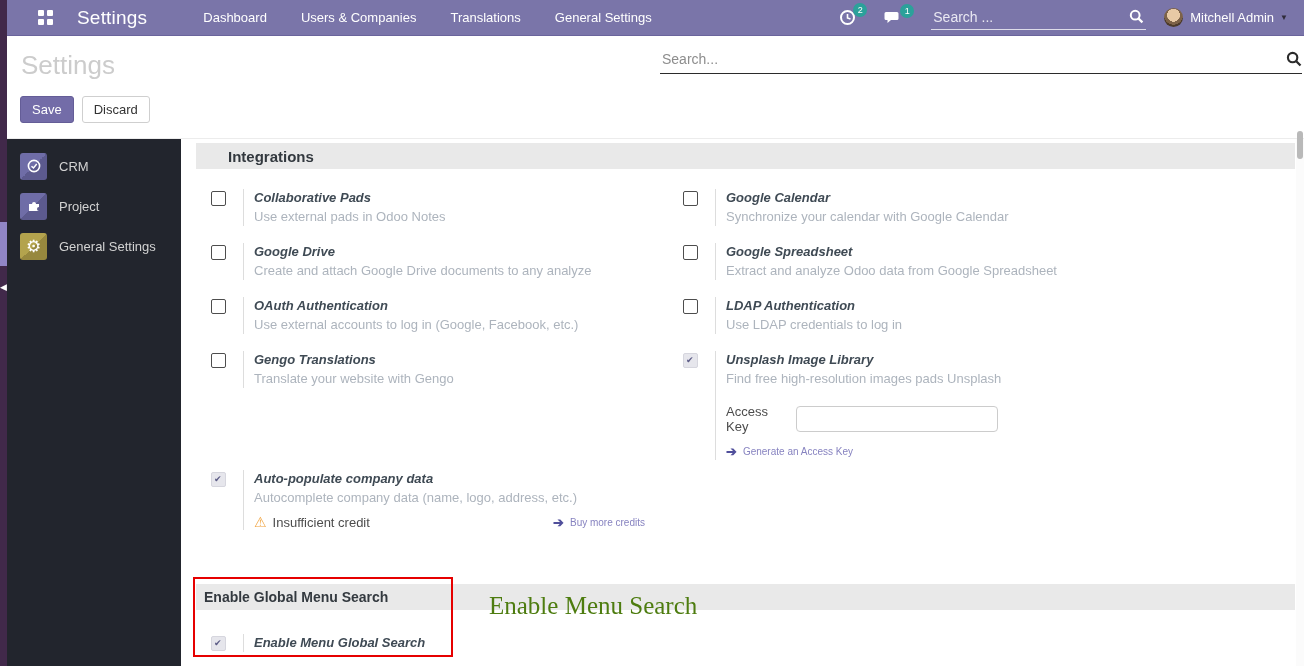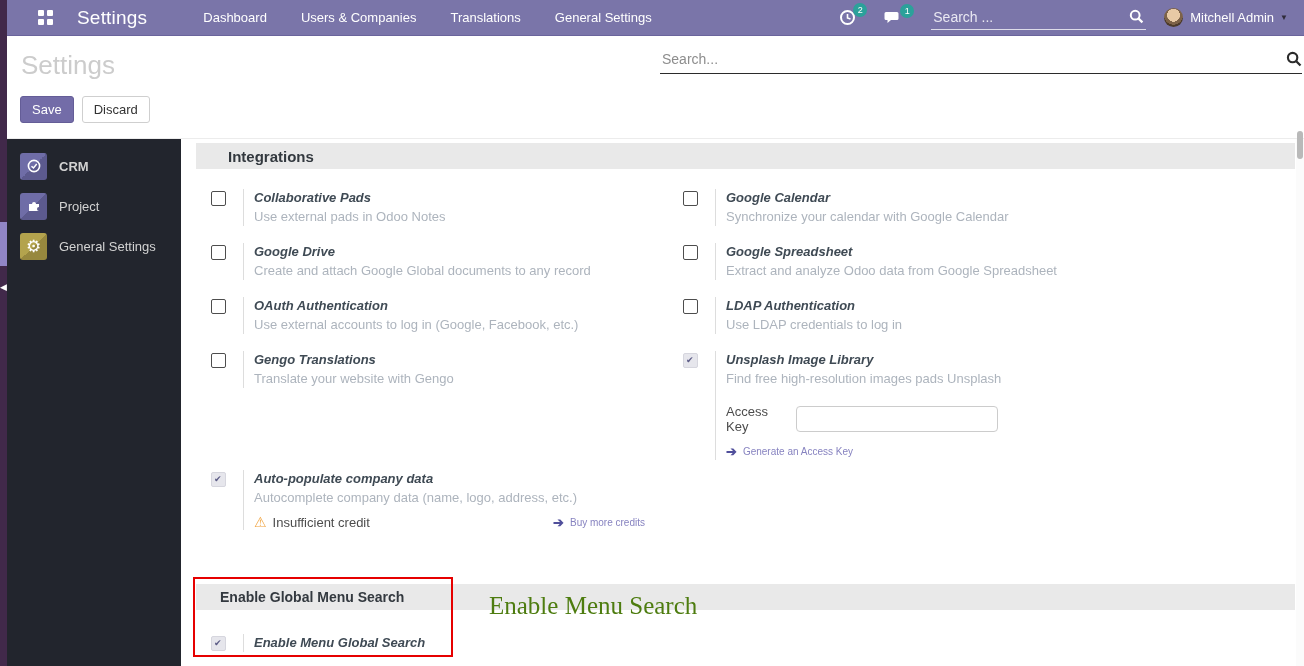--- a/index.html
+++ b/index.html
@@ -44,21 +44,21 @@
   .btn-default { background:#fff; border:1px solid #cfcfcf; color:#333; }
   .cp-search { position:absolute; left:653px; top:10px; width:642px; }
   .cp-search input { width:100%; border:none; border-bottom:1px solid #2b2b2b; font-size:14px; color:#555;
                      padding:4px 26px 6px 2px; outline:none; background:transparent; }
   .cp-search input::placeholder { color:#8d8d8d; }
   .cp-search .mag { position:absolute; right:0; top:4px; }
 
   
   .sidebar { position:absolute; left:7px; top:139px; width:174px; height:527px; background:#22252d; }
   .side-item { display:flex; align-items:center; height:40px; margin-top:0; padding-left:13px; cursor:pointer; color:#d2d2d2; font-size:13px; }
-  .side-item:first-child { margin-top:7px;font-weight:bold; }
+  .side-item:first-child { margin-top:7px; }
   .tile { width:27px; height:27px; border-radius:3px; margin-right:12px; display:flex; align-items:center; justify-content:center; flex:none; }
   .tile-purple { background:linear-gradient(135deg,#6f6da7 50%,#5c5a8e 50%); }
   .tile-olive  { background:linear-gradient(135deg,#b3a34d 50%,#97883e 50%); }
   .tile svg { display:block; }
   .gear-glyph { color:#fff; font-size:17px; line-height:17px; }
 
   
   .content { position:absolute; left:181px; top:139px; width:1115px; height:527px; background:#fff; }
   .scrollbar { position:absolute; left:1296px; top:139px; width:8px; height:527px; background:#fbfbfb; }
   .scroll-thumb { position:absolute; left:1px; top:-8px; width:6px; height:28px; background:#b9b9b9; border-radius:3px; }
@@ -81,21 +81,21 @@
   .olink { display:inline-flex; align-items:center; font-size:10px; color:#8783c0; cursor:pointer; text-decoration:none; }
   .olink .arrow-icon::before { content:"\2794"; color:#504f9b; font-size:13px; margin-right:6px; font-weight:bold; }
   .gen-link { margin-top:10px; }
   .credit-row { display:flex; align-items:baseline; margin-top:7px; }
   .warn { font-size:13px; color:#4c4c4c; }
   .warning-icon::before { content:"\26A0"; color:#f0a23c; margin-right:6px; font-size:14px; }
   .credit-row .olink { margin-left:auto; margin-right:38px; }
 
   .enable-section { position:absolute; left:0; top:445px; width:1115px; }
   .enable-bar { margin-left:15px; width:1099px; height:26px; background:#e9e9e9; display:flex; align-items:center;
-                padding-left:24px; font-size:14px; font-weight:bold; color:#33393f; }
+                padding-left:8px; font-size:14px; font-weight:bold; color:#33393f; }
   .enable-row { display:flex; align-items:flex-start; margin:24px 0 0 30px; }
   .enable-row .pane { border-left:1px solid #ddd; }
   .red-box { position:absolute; left:12px; top:-7px; width:260px; height:80px; border:2px solid #e60000; pointer-events:none; }
   .annotation { position:absolute; left:308px; top:8px; font-family:"Liberation Serif", serif; font-size:25px; color:#4d7c0f; }
 
   .mag-svg { display:block; }
 </style>
 </head>
 <body>
 
@@ -210,21 +210,21 @@
         <div class="s-sub">Synchronize your calendar with Google Calendar</div>
       </div>
     </div>
 
     <div class="setting-box">
       <div class="cb-cell">
           <div class="cb"></div>
         </div>
       <div class="pane">
         <div class="s-title">Google Drive</div>
-        <div class="s-sub">Create and attach Google Global documents to any record</div>
+        <div class="s-sub">Create and attach Google Drive documents to any analyze</div>
       </div>
     </div>
     <div class="setting-box">
       <div class="cb-cell">
           <div class="cb"></div>
         </div>
       <div class="pane">
         <div class="s-title">Google Spreadsheet</div>
         <div class="s-sub">Extract and analyze Odoo data from Google Spreadsheet</div>
       </div>

